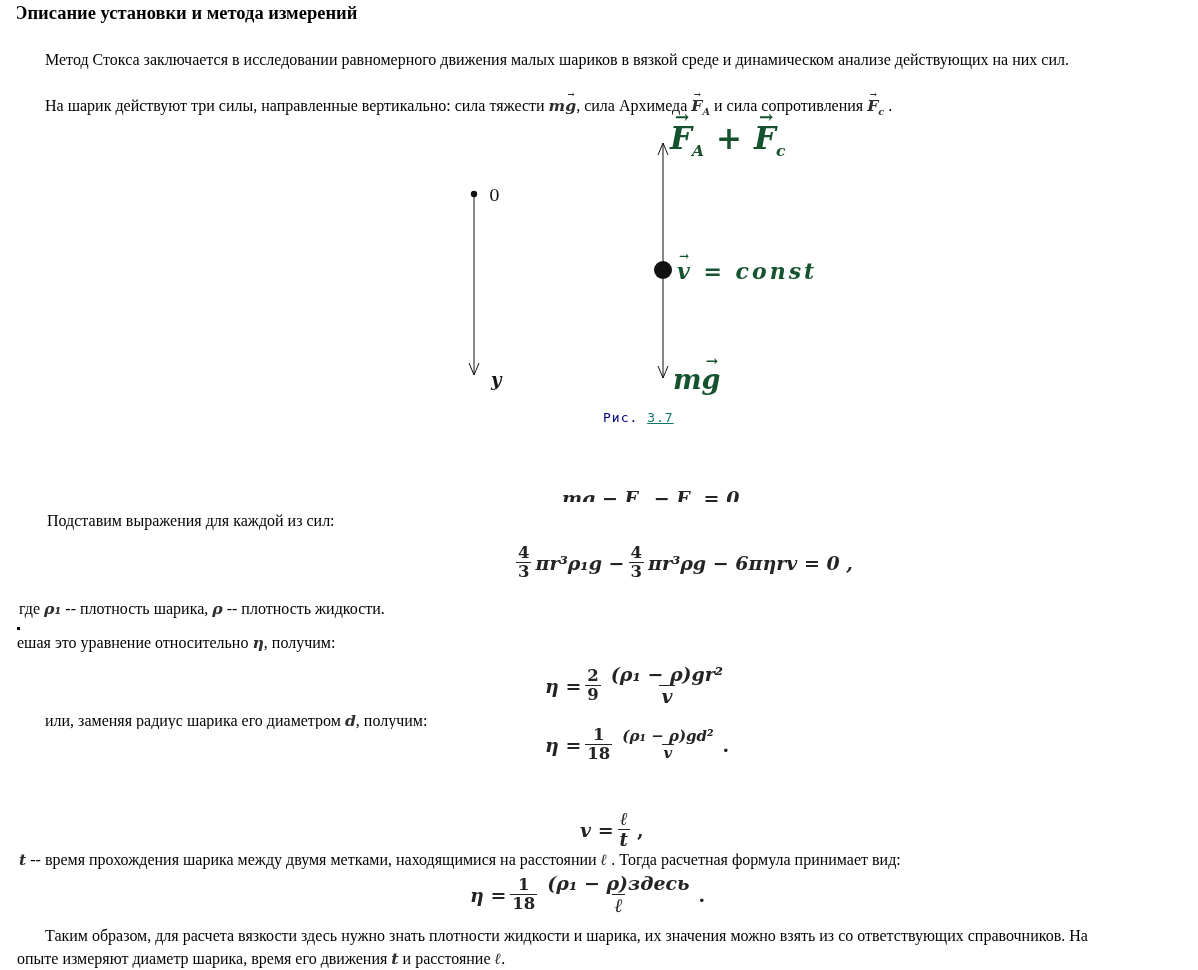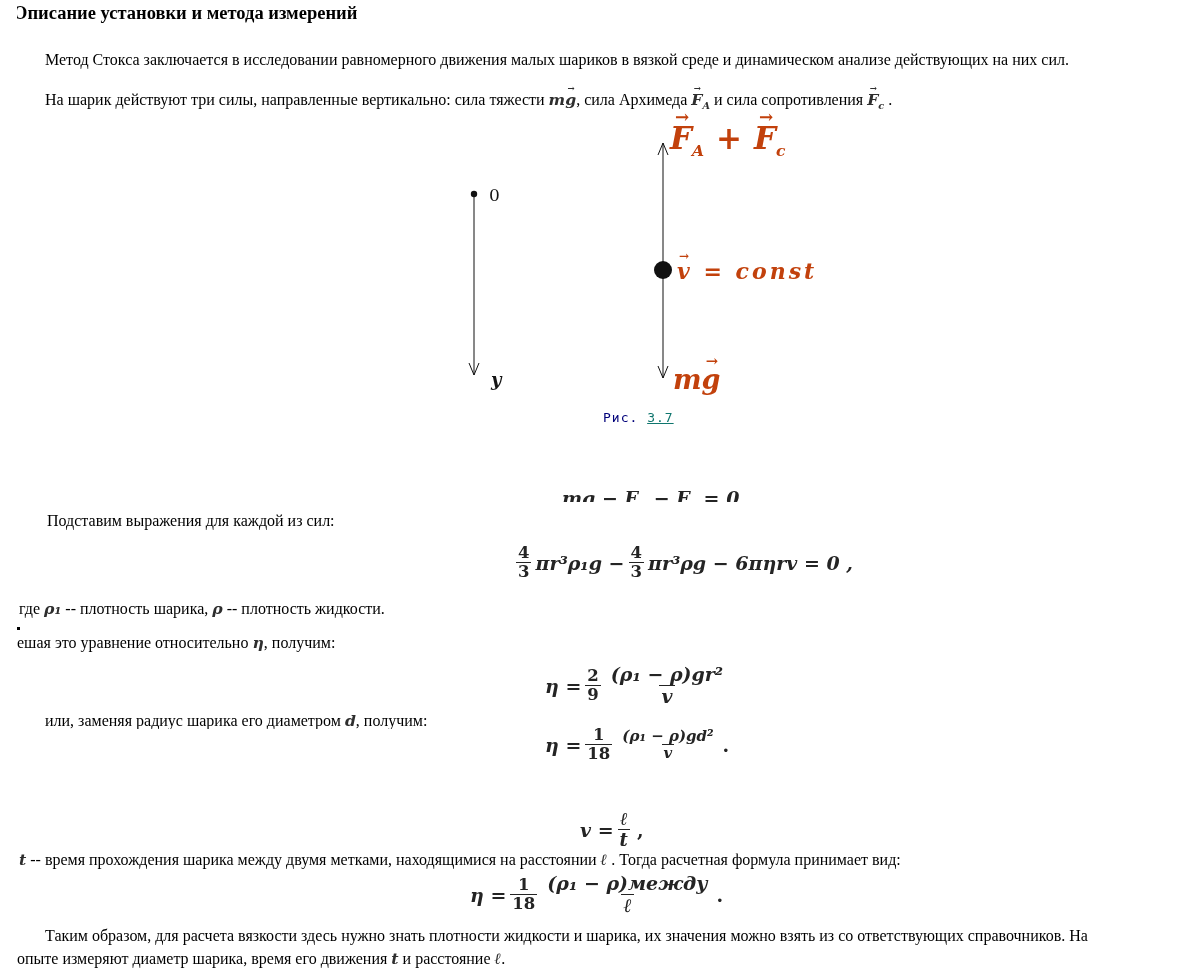--- a/index.html
+++ b/index.html
@@ -21,40 +21,40 @@
       font-size:16.5px;line-height:1.12;}
   .fr .dn{border-top:1.6px solid #242424;padding:0 2px;}
   .fr .nm{padding:0 2px;}
   .rm{font-style:normal;}
   .clip{position:absolute;overflow:hidden;}
   .clip .inner{display:block;font-family:"DejaVu Serif",serif;font-style:italic;font-weight:700;
                color:#242424;font-size:19px;line-height:23px;}
   .clip .inner sub{font-size:0.62em;}
   
   .figlabel{position:absolute;font-family:"DejaVu Serif",serif;font-style:italic;
-            font-weight:700;color:#c2410c;white-space:nowrap;}
+            font-weight:700;color:#14532d;white-space:nowrap;}
   .figlabel sub{font-weight:700;}
   .caption{position:absolute;font-family:"DejaVu Sans Mono",monospace;font-size:13px;
            letter-spacing:1px;color:#00007a;white-space:nowrap;}
   .caption a{color:#0f766e;text-decoration:underline;}
   .frag-dot{position:absolute;width:3px;height:3px;background:#000;}
   svg{position:absolute;}
 </style>
 </head>
 <body>
 
 <div class="page">
 
   <div class="title" style="left:-4px;top:3px;">Описание установки и метода измерений</div>
 
   <div class="ln" style="left:28px;top:50px;">
     <span>Метод Стокса заключается в исследовании равномерного движения малых шариков в вязкой среде и динамическом анализе действующих на них сил.</span>
   </div>
 
-  <div class="ln" style="left:28px;top:90px;text-align:center;">
+  <div class="ln" style="left:28px;top:96px;text-align:center;">
     <span>На шарик действуют три силы, направленные вертикально: сила тяжести </span><span class="mi"><span>m</span><span class="vec">g</span></span><span>, сила Архимеда </span><span class="mi"><span class="vec">F</span><sub>A</sub></span><span> и сила сопротивления </span><span class="mi"><span class="vec">F</span><sub>c</sub></span><span> .</span>
   </div>
 
   <svg style="left:430px;top:128px;" width="400" height="300" viewBox="0 0 400 300">
 
     <circle cx="27" cy="66" r="3.2" fill="#111"></circle>
     <line x1="27" y1="66" x2="27" y2="247" stroke="#111" stroke-width="1"></line>
     <polyline points="22,235 27,247 32,235" fill="none" stroke="#111" stroke-width="1"></polyline>
 
     <line x1="216" y1="15" x2="216" y2="250" stroke="#111" stroke-width="1"></line>
@@ -162,21 +162,21 @@
     <span class="mi">t</span><span> -- время прохождения шарика между двумя метками, находящимися на расстоянии </span><span class="mi">ℓ</span><span> . Тогда расчетная формула принимает вид:</span>
   </div>
 
   <div class="eq" style="left:453px;top:873px;">
     <span>η =</span>
     <span class="fr rm">
         <span class="nm">1</span>
         <span class="dn">18</span>
       </span>
     <span class="fr" style="font-size:19px;">
-        <span class="nm">(ρ₁ − ρ)между</span>
+        <span class="nm">(ρ₁ − ρ)здесь</span>
         <span class="dn">ℓ</span>
       </span>
     <span class="gap rm">.</span>
   </div>
 
   <div class="ln" style="left:0px;top:949px;">
     <span>опыте измеряют диаметр шарика, время его движения </span><span class="mi">t</span><span> и расстояние </span><span class="mi">ℓ</span><span>.</span>
   </div>
   <div class="ln" style="left:28px;top:926px;">
     <span>Таким образом, для расчета вязкости здесь нужно знать плотности жидкости и шарика, их значения можно взять из со ответствующих справочников. На</span>

